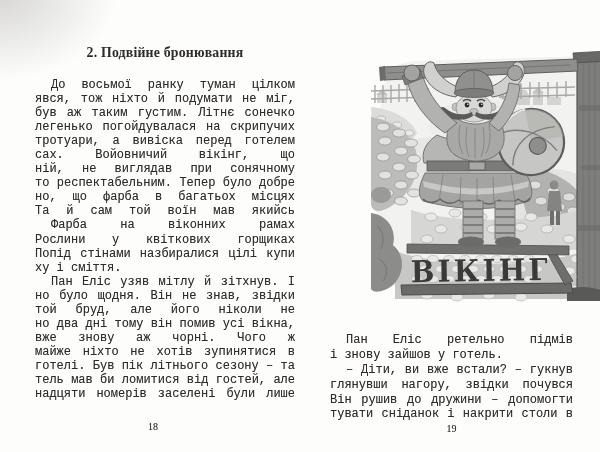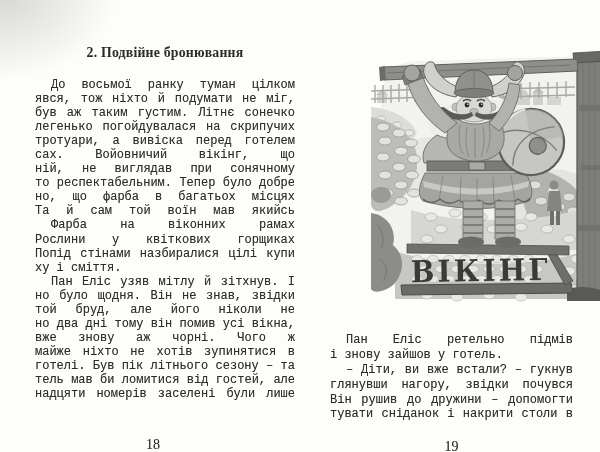--- a/index.html
+++ b/index.html
@@ -26,23 +26,22 @@
     text-align:justify; text-align-last:justify;
     overflow:hidden; white-space:normal;
     text-shadow:0 0 0.5px rgba(45,42,40,0.4);
     font-family:Liberation Mono, monospace;
   }
   .body-left  .ln { height:14.05px; }
   .body-right .ln { height:14.9px; }
   .ln.first { text-indent:16px; }
   .ln.last  { text-align-last:left; }
   .pagenum {
-    position:absolute; text-align:center; font-size:14px;
+    position:absolute; text-align:center; font-size:10px;
     text-shadow:0 0 0.5px rgba(45,42,40,0.4);
-    margin-top:16px;
   }
   .pagenum-left  { left:35px;  top:421px; width:236px; }
   .pagenum-right { left:330px; top:423px; width:243px; }
   .illu { position:absolute; left:331px; top:45px; width:252px; height:260px;margin-left:40px; }
   .illu svg { display:block; }
 </style>
 </head>
 <body>
 
 <div class="spread">

